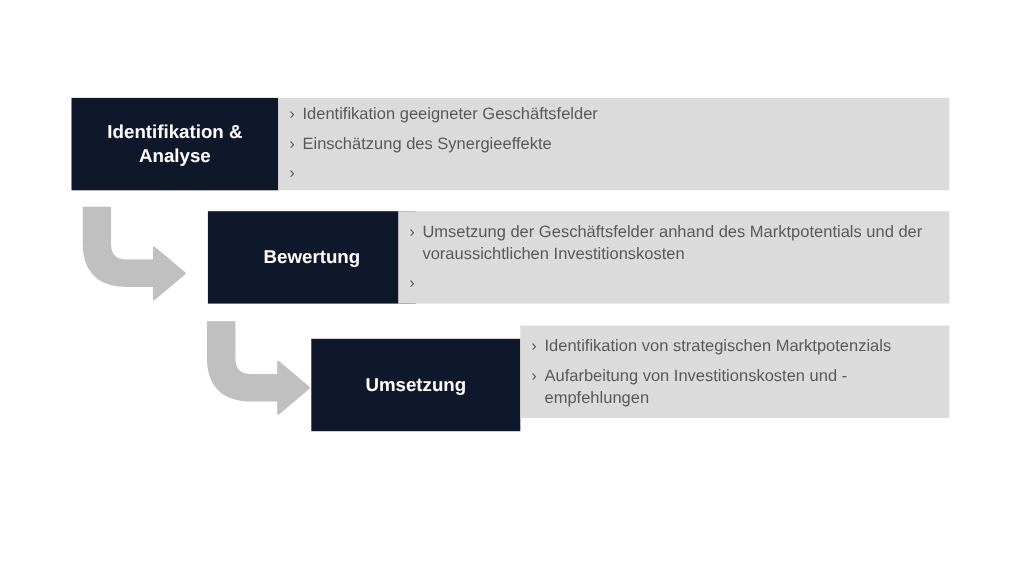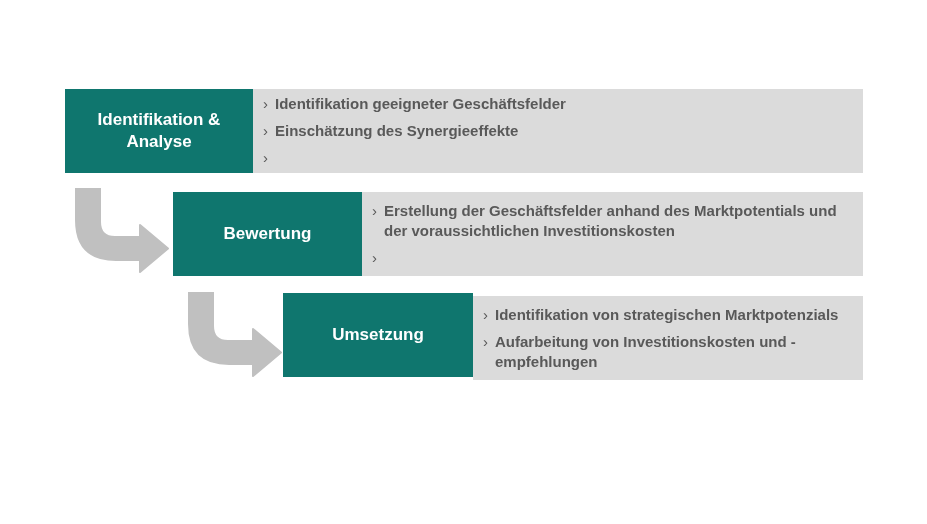--- a/index.html
+++ b/index.html
@@ -10,21 +10,21 @@
   }
   .canvas {
     position: relative;
     width: 927px;
     height: 524px;
     background: #ffffff;
     overflow: hidden;
   }
   .step-box {
     position: absolute;
-    background: #0f766e;
+    background: #0f172a;
     color: #ffffff;
     display: flex;
     align-items: center;
     justify-content: center;
     text-align: center;
     font-size: 17px;
     font-weight: bold;
     line-height: 22px;
     padding: 4px 8px;
     box-sizing: border-box;
@@ -43,28 +43,28 @@
     display: flex;
     align-items: flex-start;
     color: #595959;
     font-size: 15px;
     line-height: 20px;
   }
   .bullet-glyph {
     flex: 0 0 auto;
     margin-right: 7px;
   }
-  .bullet-text { display: block; font-weight: bold; }
+  .bullet-text { display: block; }
 
   
   .box-1   { left: 65px;  top: 89px;  width: 188px; height: 84px; }
   .panel-1 { left: 253px; top: 89px;  width: 610px; height: 84px; }
-  .box-2   { left: 173px; top: 192px; width: 189px; height: 84px; }
+  .box-2   { left: 189px; top: 192px; width: 189px; height: 84px; }
   .panel-2 { left: 362px; top: 192px; width: 501px; height: 84px; }
-  .box-3   { left: 283px; top: 293px; width: 190px; height: 84px; }
+  .box-3   { left: 283px; top: 308px; width: 190px; height: 84px; }
   .panel-3 { left: 473px; top: 296px; width: 390px; height: 84px; }
   .panel-2 .bullet-text { max-width: 455px; }
 
   .bent-arrow {
     position: absolute;
     width: 94px;
     height: 92px;
   }
   .arrow-1 { left: 75px;  top: 188px; }
   .arrow-2 { left: 188px; top: 292px; }
@@ -94,21 +94,21 @@
   <svg class="bent-arrow arrow-1" viewBox="0 0 94 92" aria-hidden="true">
     <path d="M 1 0 L 25 0 L 25 34 Q 25 49 40 49 L 65 49 L 65 37 L 93 60.5 L 65 84 L 65 72 L 41 72 Q 1 72 1 32 Z" fill="#C0C0C0" stroke="#C0C0C0" stroke-width="2" stroke-linejoin="round"></path>
   </svg>
 
   <div class="step-box box-2">
     <span>Bewertung</span>
   </div>
   <div class="panel panel-2">
     <div class="bullet-item">
       <span class="bullet-glyph">›</span>
-      <span class="bullet-text">Erstellung der Geschäftsfelder anhand des Marktpotentials und der voraussichtlichen Investitionskosten</span>
+      <span class="bullet-text">Umsetzung der Geschäftsfelder anhand des Marktpotentials und der voraussichtlichen Investitionskosten</span>
     </div>
     <div class="bullet-item">
       <span class="bullet-glyph">›</span>
     </div>
   </div>
 
   <svg class="bent-arrow arrow-2" viewBox="0 0 94 92" aria-hidden="true">
     <path d="M 1 0 L 25 0 L 25 34 Q 25 49 40 49 L 65 49 L 65 37 L 93 60.5 L 65 84 L 65 72 L 41 72 Q 1 72 1 32 Z" fill="#C0C0C0" stroke="#C0C0C0" stroke-width="2" stroke-linejoin="round"></path>
   </svg>
 

